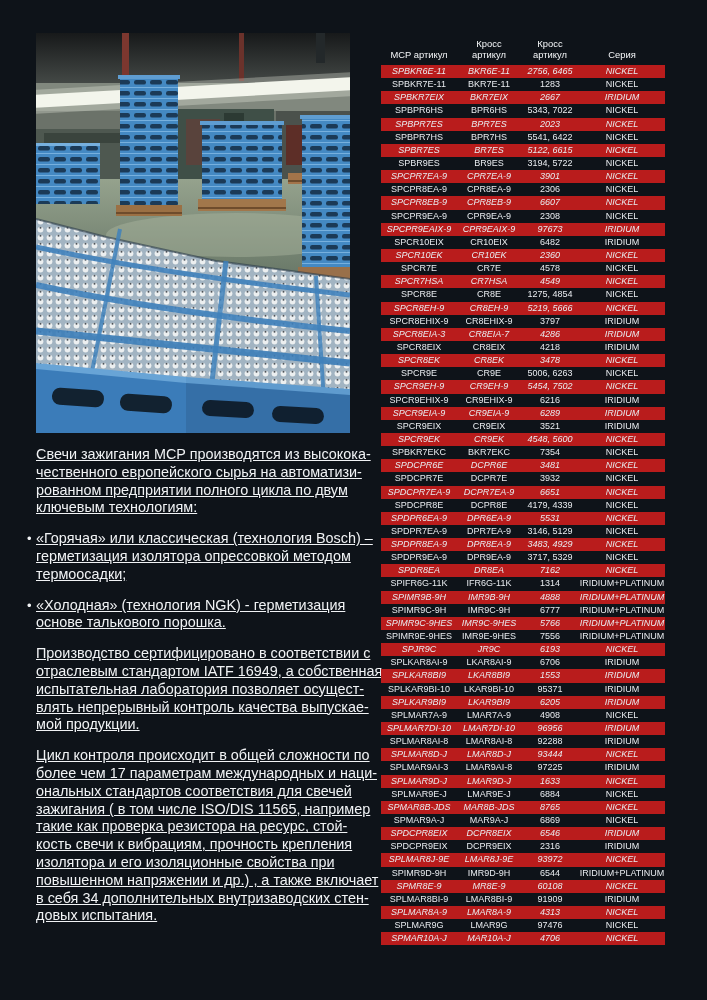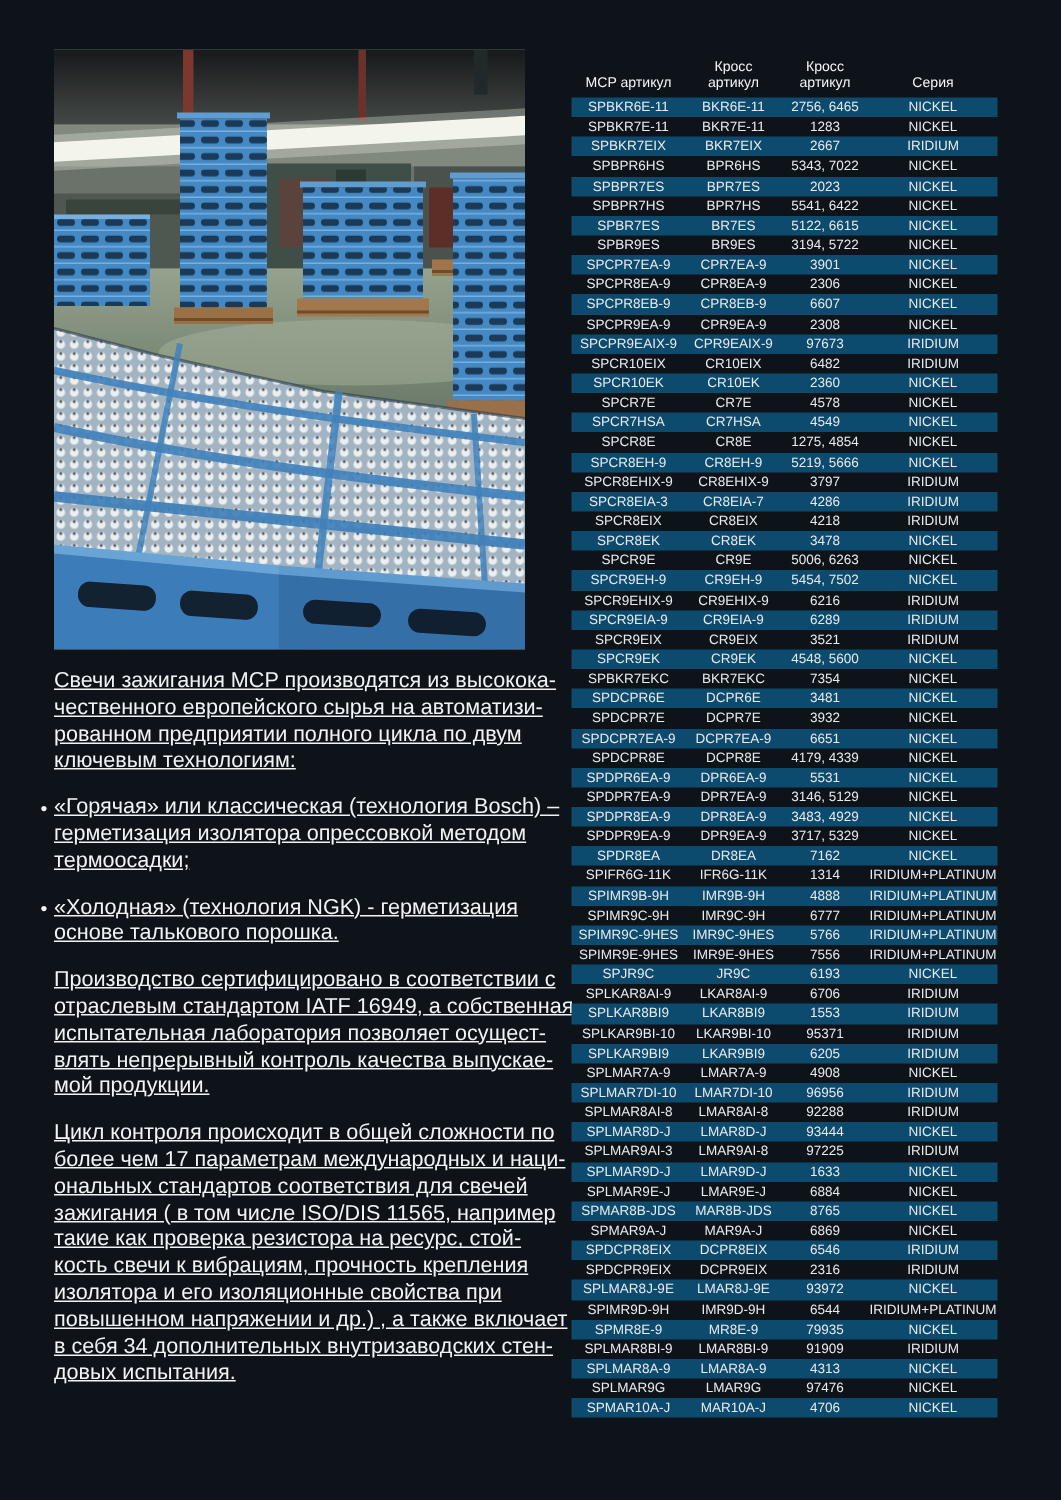--- a/index.html
+++ b/index.html
@@ -32,21 +32,21 @@
   }
   .thead{
     display:grid;grid-template-columns:76px 64px 58px 86px;
     align-items:end;height:28px;margin-bottom:5px;color:#f4f6f8;
     font-size:9.4px;line-height:10.5px;text-align:center;
   }
   .tbody .trow{
     display:grid;grid-template-columns:76px 64px 58px 86px;
     height:13.15px;line-height:13.15px;text-align:center;
   }
-  .tbody .trow.stripe{background:#0c4a6e;}
+  .tbody .trow.stripe{background:#b91c1c;font-style:italic;}
   .tcell{overflow:hidden;white-space:nowrap;}
 </style>
 </head>
 <body>
 
 <div class="photo">
   <svg width="314" height="400" viewBox="0 0 314 400">
     <defs>
       <linearGradient id="ceil" x1="0" y1="0" x2="0" y2="1">
         <stop offset="0" stop-color="#17191a"></stop>
@@ -559,21 +559,21 @@
       </div>
       <div class="trow">
         <div class="tcell">SPIMR9D-9H</div>
         <div class="tcell">IMR9D-9H</div>
         <div class="tcell">6544</div>
         <div class="tcell">IRIDIUM+PLATINUM</div>
       </div>
       <div class="trow stripe">
         <div class="tcell">SPMR8E-9</div>
         <div class="tcell">MR8E-9</div>
-        <div class="tcell">79935</div>
+        <div class="tcell">60108</div>
         <div class="tcell">NICKEL</div>
       </div>
       <div class="trow">
         <div class="tcell">SPLMAR8BI-9</div>
         <div class="tcell">LMAR8BI-9</div>
         <div class="tcell">91909</div>
         <div class="tcell">IRIDIUM</div>
       </div>
       <div class="trow stripe">
         <div class="tcell">SPLMAR8A-9</div>

